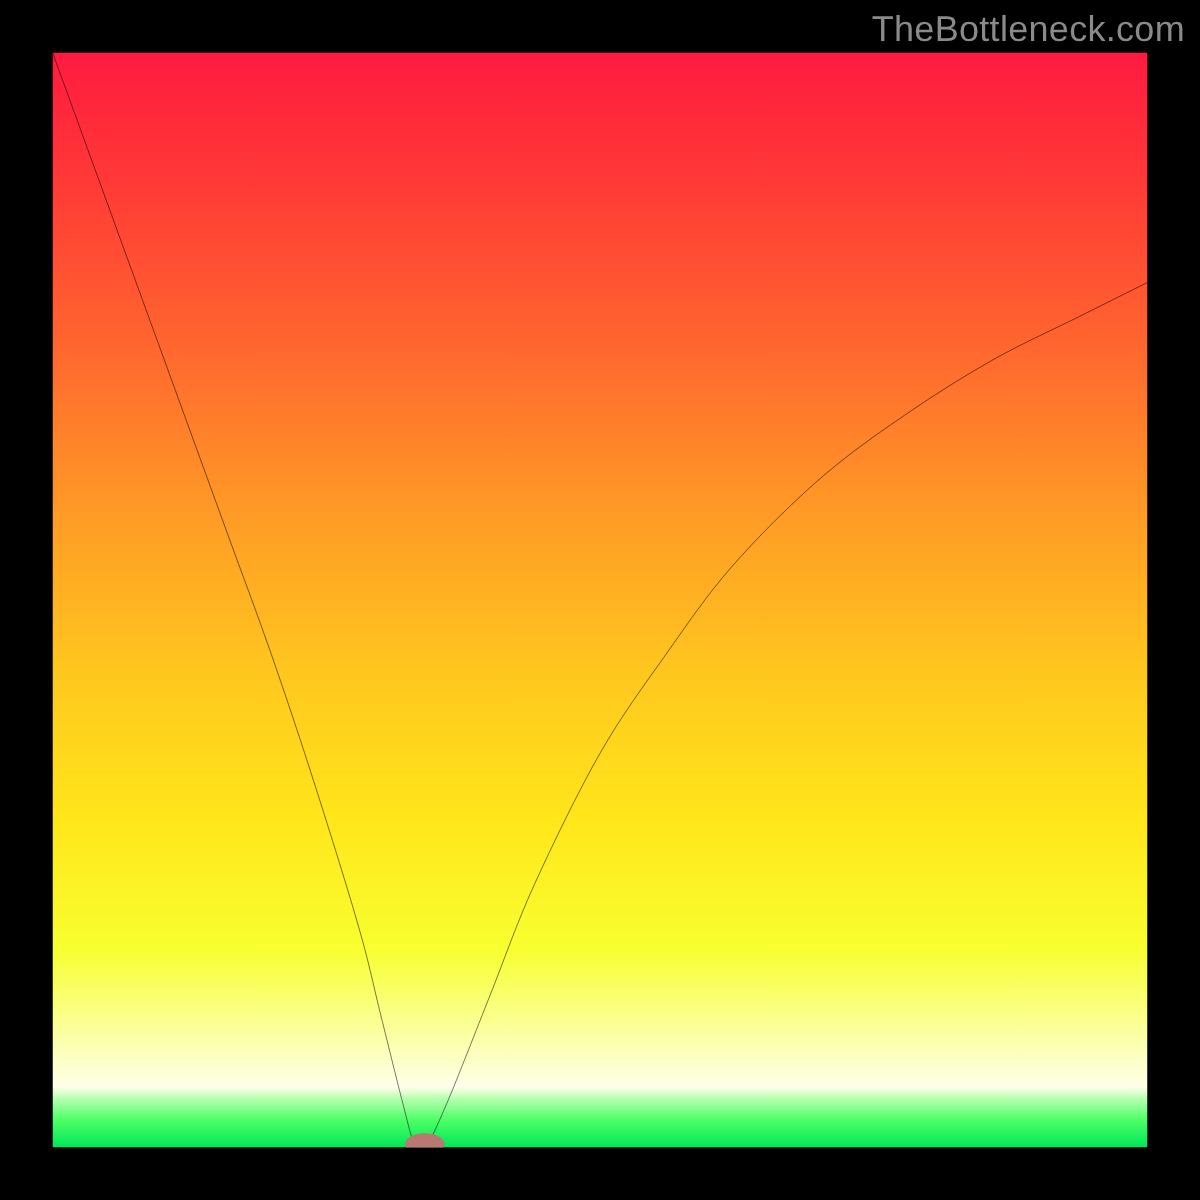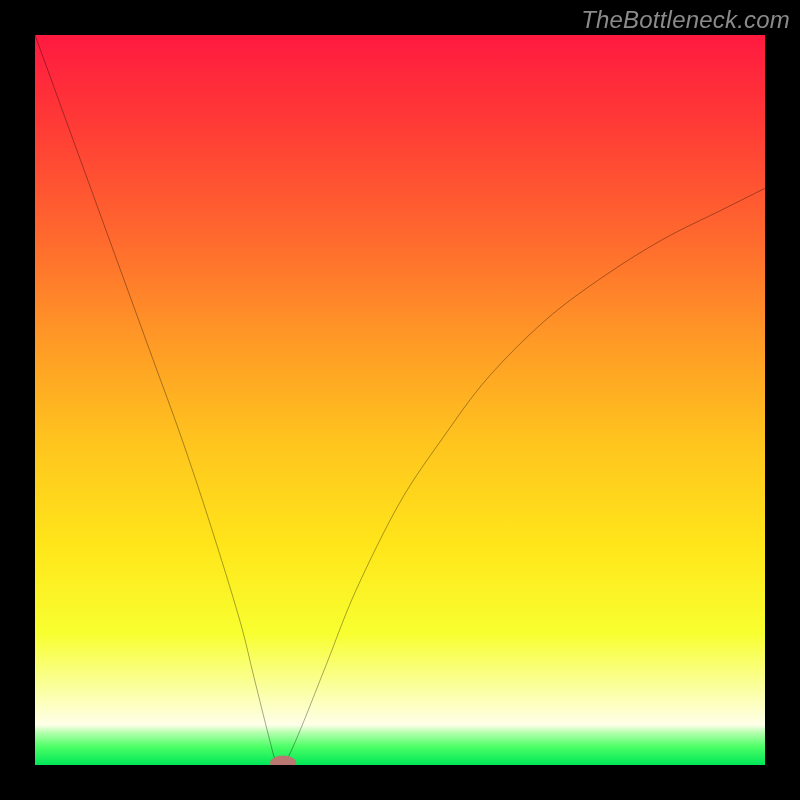--- a/index.html
+++ b/index.html
@@ -9,21 +9,20 @@
     height: 800px;
     background: #000;
     overflow: hidden;
     font-family: Arial, Helvetica, sans-serif;
   }
   .stage {
     position: relative;
     width: 800px;
     height: 704px;
     background: #000;
-    font-style: italic;
   }
   .plot-wrap {
     position: absolute;
     left: 35px;
     top: 35px;
     width: 730px;
     height: 730px;
     background: #000;
   }
   svg.plot {

